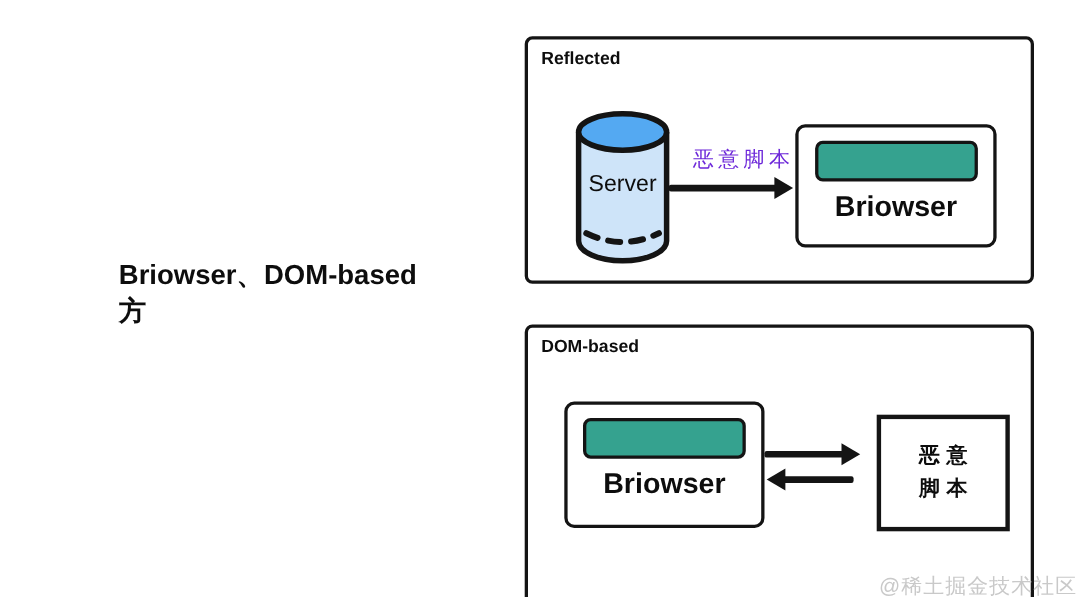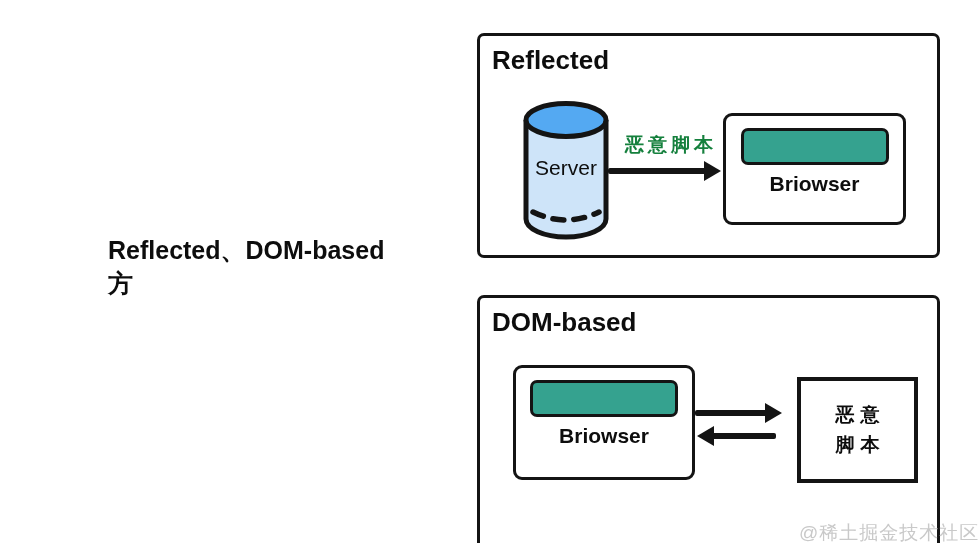--- a/index.html
+++ b/index.html
@@ -27,21 +27,21 @@
 
   
   .panel{
     position:absolute;left:477px;width:463px;
     border:3px solid var(--outline);border-radius:7px;background:#fff;
   }
   .panel-reflected{top:33px;height:225px;}
   .panel-dom{top:295px;height:264px;}
   .panel-title{
     position:absolute;left:12px;top:9px;
-    font-weight:bold;font-size:26px;color:#0d0d0d;
+    font-weight:bold;font-size:16px;color:#0d0d0d;
   }
 
   
   .server{position:absolute;left:40px;top:64px;width:92px;height:142px;}
   .server svg{display:block;}
   .server-label{
     position:absolute;left:0;top:56px;width:100%;text-align:center;
     font-weight:normal;font-size:21px;color:#0d0d0d;
   }
 
@@ -52,21 +52,21 @@
   }
   .browser-top{left:243px;top:77px;width:183px;height:112px;}
   .browser-bottom{left:33px;top:67px;width:182px;height:115px;}
   .viewport{
     margin:12px auto 0;width:148px;height:37px;
     background:var(--teal);
     border:3px solid var(--outline);border-radius:7px;
   }
   .browser-label{
     margin-top:7px;text-align:center;
-    font-weight:bold;font-size:21px;color:#0d0d0d;
+    font-weight:bold;font-size:26px;color:#0d0d0d;
   }
 
   
   .arrow{position:absolute;height:20px;}
   .arrow .bar{
     position:absolute;top:7px;height:6px;background:var(--outline);border-radius:2px;
   }
   .arrow .head-right{
     position:absolute;right:0;top:0;width:0;height:0;
     border-top:10px solid transparent;border-bottom:10px solid transparent;
@@ -78,22 +78,22 @@
     border-right:17px solid var(--outline);
   }
   .arrow-main{left:128px;top:125px;width:113px;}
   .arrow-main .bar{left:0;width:99px;}
   .arrow-dom-right{left:215px;top:105px;width:87px;}
   .arrow-dom-right .bar{left:0;width:73px;}
   .arrow-dom-left{left:217px;top:128px;width:79px;}
   .arrow-dom-left .bar{right:0;width:65px;}
 
   .arrow-label{
-    position:absolute;left:140px;top:96px;width:102px;text-align:center;
-    font-weight:bold;font-size:19px;letter-spacing:4px;color:#15803d;white-space:nowrap;
+    position:absolute;left:140px;top:96px;width:102px;text-align:right;
+    font-weight:normal;font-size:19px;letter-spacing:4px;color:#6d28d9;white-space:nowrap;
   }
 
   
   .malicious{
     position:absolute;left:317px;top:79px;width:121px;height:106px;
     border:4px solid var(--outline);background:#fff;
     display:flex;flex-direction:column;justify-content:center;align-items:center;
     font-weight:bold;font-size:19px;line-height:30px;color:#0d0d0d;
   }
   .malicious div{letter-spacing:6px;text-indent:6px;}
@@ -103,21 +103,21 @@
     position:absolute;left:799px;top:505px;
     font-size:19px;letter-spacing:1px;color:var(--watermark_gray);white-space:nowrap;margin-top:15px;
   }
 </style>
 </head>
 <body>
 
 <div class="canvas">
 
   <div class="note">
-    <div>Reflected、DOM-based</div>
+    <div>Briowser、DOM-based</div>
     <div class="cn">方</div>
   </div>
 
   <div class="panel panel-reflected">
     <div class="panel-title">Reflected</div>
 
     <div class="server">
       <svg width="92" height="142" viewBox="0 0 92 142">
         <path d="M6 20 L6 119 A40 18 0 0 0 86 119 L86 20" fill="var(--cylinder_body)" stroke="var(--outline)" stroke-width="5" stroke-linejoin="round"></path>
         <ellipse cx="46" cy="20" rx="40" ry="16.5" fill="var(--cylinder_top)" stroke="var(--outline)" stroke-width="5"></ellipse>

